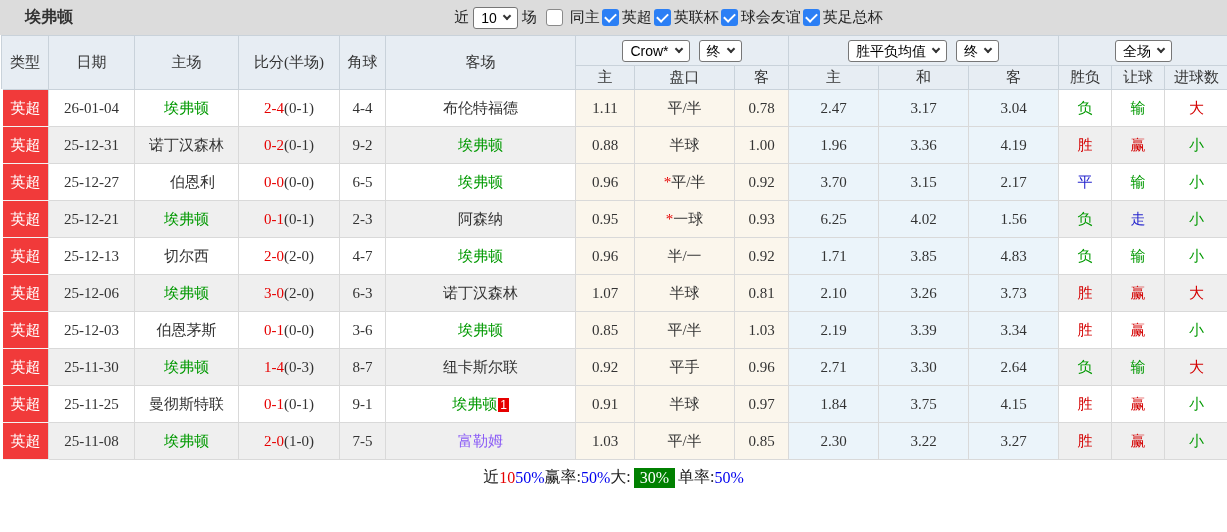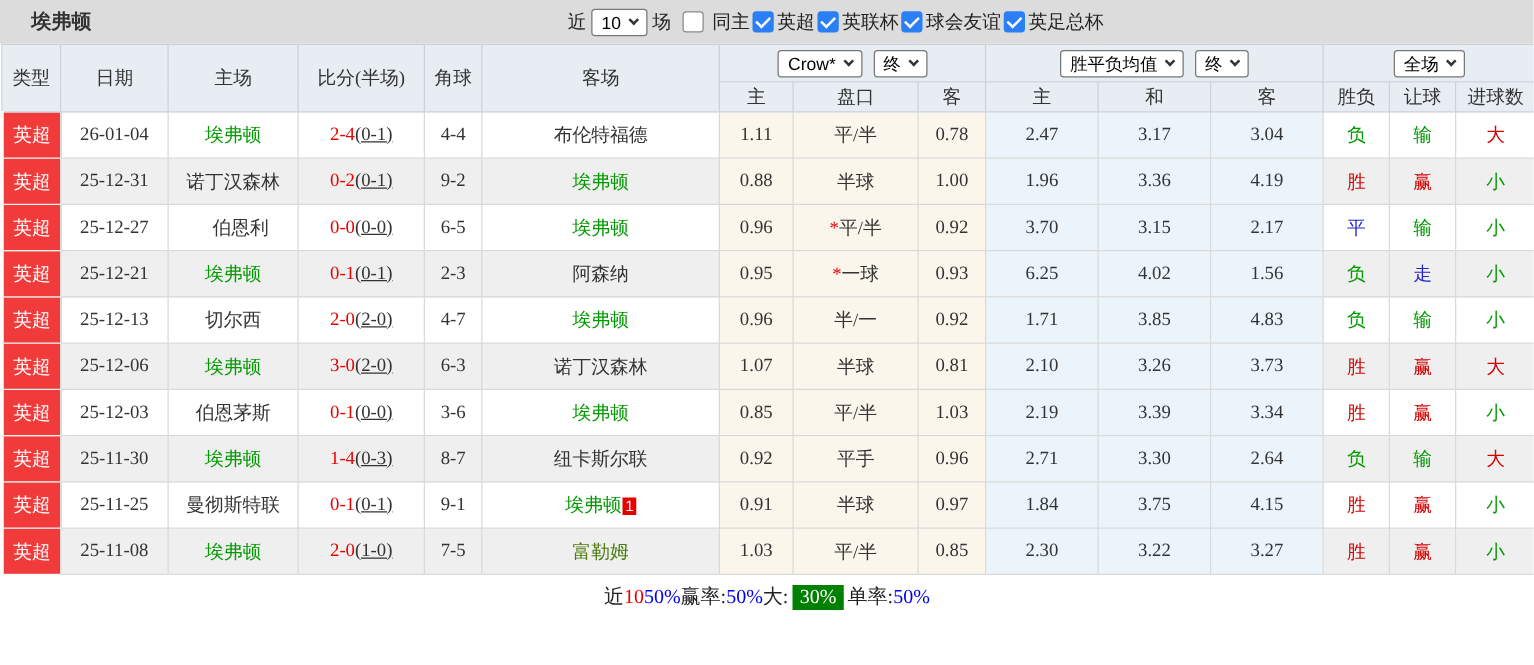--- a/index.html
+++ b/index.html
@@ -31,21 +31,21 @@
   thead th { background:#e7edf3; border:1px solid #c9d2da; font-weight:normal; color:#333; font-size:15px; }
   thead tr.r1 th { height:30px; }
   thead tr.r2 th { height:24px; font-size:15px; }
   .hgroup { display:flex; align-items:center; justify-content:center; gap:9px; }
   tbody td { border:1px solid #d9d9d9; height:37px; text-align:center; font-size:15px; color:#333; }
   tbody tr.alt td { background:#efefef; }
   td.c-type { background:#f13a3a !important; color:#fff; border-left:3px solid #fff; border-bottom:1px solid #f3f3f3; font-size:15px; }
   td.c-odds { background:#fbf6ec !important; }
   td.c-avg { background:#ebf4fa !important; }
   .score { color:#e60000; }
-  .half { color:#333;text-decoration:underline; }
+  .half { color:#333; }
   .star { color:#e60000; }
   .badge { background:#e60000; color:#fff; font-size:12px; padding:0 2px; margin-left:1px; font-family:"Liberation Sans", sans-serif; }
   .badge:empty { display:none; }
 
   
   .footer { height:35px; display:flex; align-items:center; justify-content:center; font-family:"Liberation Serif", serif; font-size:16px; color:#222; background:#fff; }
   .fs-black { color:#222; } .fs-red { color:#e60000; } .fs-blue { color:#0000ee; }
   .fs-badge { background:#008000; color:#fff; padding:1px 6px; margin:0 3px; }
 </style>
 </head>
@@ -312,21 +312,21 @@
     <td style="color: rgb(212, 0, 0);">胜</td>
     <td style="color: rgb(212, 0, 0);">赢</td>
     <td style="color: rgb(0, 153, 0);">小</td>
   </tr>
         <tr class="alt">
     <td class="c-type">英超</td>
     <td>25-11-08</td>
     <td style="color: rgb(0, 153, 0);">埃弗顿</td>
     <td><span class="score">2-0</span><span class="half">(1-0)</span></td>
     <td>7-5</td>
-    <td><span style="color: #4d7c0f; text-align: right;">富勒姆</span></td>
+    <td><span style="color: #8b5cf6; text-align: right;">富勒姆</span></td>
     <td class="c-odds">1.03</td>
     <td class="c-odds">平/半</td>
     <td class="c-odds">0.85</td>
     <td class="c-avg">2.30</td>
     <td class="c-avg">3.22</td>
     <td class="c-avg">3.27</td>
     <td style="color: rgb(212, 0, 0);">胜</td>
     <td style="color: rgb(212, 0, 0);">赢</td>
     <td style="color: rgb(0, 153, 0);">小</td>
   </tr>

